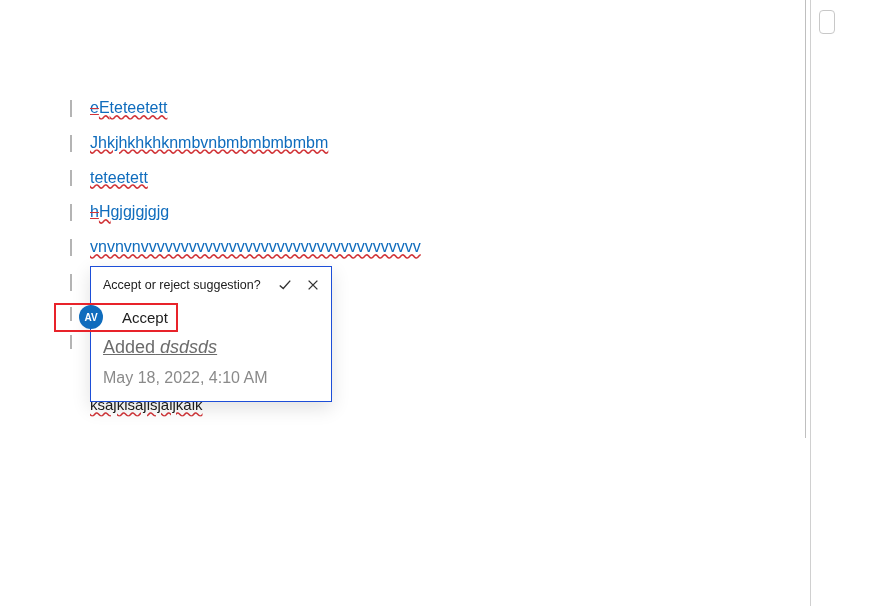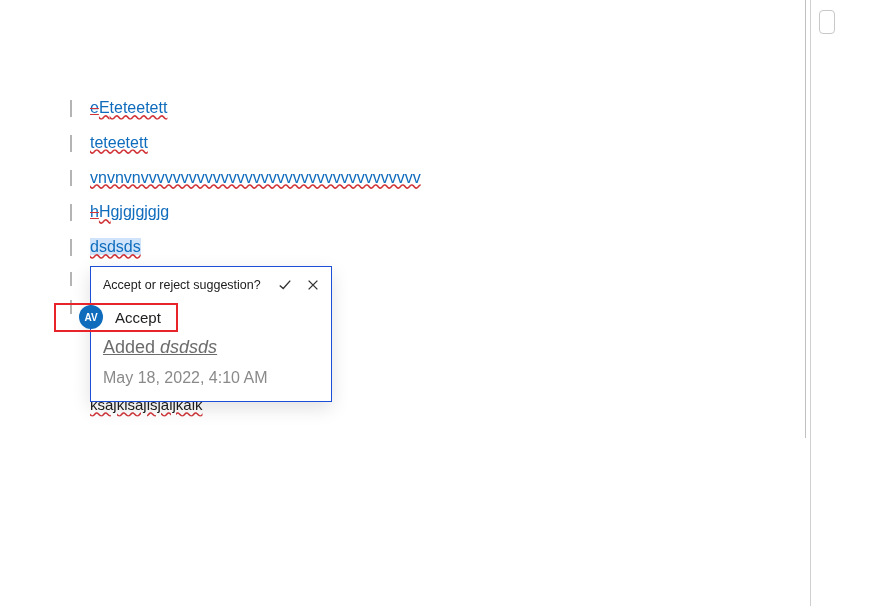--- a/index.html
+++ b/index.html
@@ -125,21 +125,21 @@
     align-items: center;
     justify-content: center;
     color: #333;
     cursor: pointer;
   }
   .icon-btn svg { width: 14px; height: 14px; }
   .card-body { padding: 4px 12px 14px 12px; position: relative; }
   .author-row {
     display: flex;
     align-items: center;
-    gap: 12px;
+    gap: 19px;
     margin-left: -24px;
     padding-left: 0;
     position: relative;
   }
   .avatar {
     width: 24px; height: 24px;
     border-radius: 50%;
     background: #0f6cbd;
     color: #fff;
     font-size: 10px;
@@ -178,24 +178,24 @@
 </style>
 </head>
 <body>
 
 <div class="canvas">
   <div class="page-edge"></div>
 
   <div class="doc-body">
 
   <div class="track-line"><span class="change-bar"></span><span class="del">e</span><span class="ins">E</span><span class="ins">teteetett</span></div>
-      <div class="track-line"><span class="change-bar"></span></div>
+      <div class="track-line"><span class="change-bar"></span><span class="ins">Jhkjhkhkhknmbvnbmbmbmbmbm</span></div>
       <div class="track-line"><span class="change-bar"></span><span class="ins">teteetett</span></div>
+      <div class="track-line"><span class="change-bar"></span><span class="del">h</span><span class="ins">H</span><span class="ins">gjgjgjgjg</span></div>
       <div class="track-line"><span class="change-bar"></span><span class="ins">vnvnvnvvvvvvvvvvvvvvvvvvvvvvvvvvvvvvvvvvv</span></div>
-      <div class="track-line"><span class="change-bar"></span><span class="del">h</span><span class="ins">H</span><span class="ins">gjgjgjgjg</span></div>
       <div class="track-line"><span class="change-bar"></span><span class="ins sel">dsdsds</span></div>
       <div class="extra-line" style="height: 14px;">
         <span class="change-bar"></span>
       </div>
       <div class="extra-line" style="height: 14px;">
         <span class="change-bar"></span>
       </div>
     </div>
 
   <div class="below-text">ksajklsajlsjaljkalk</div>

